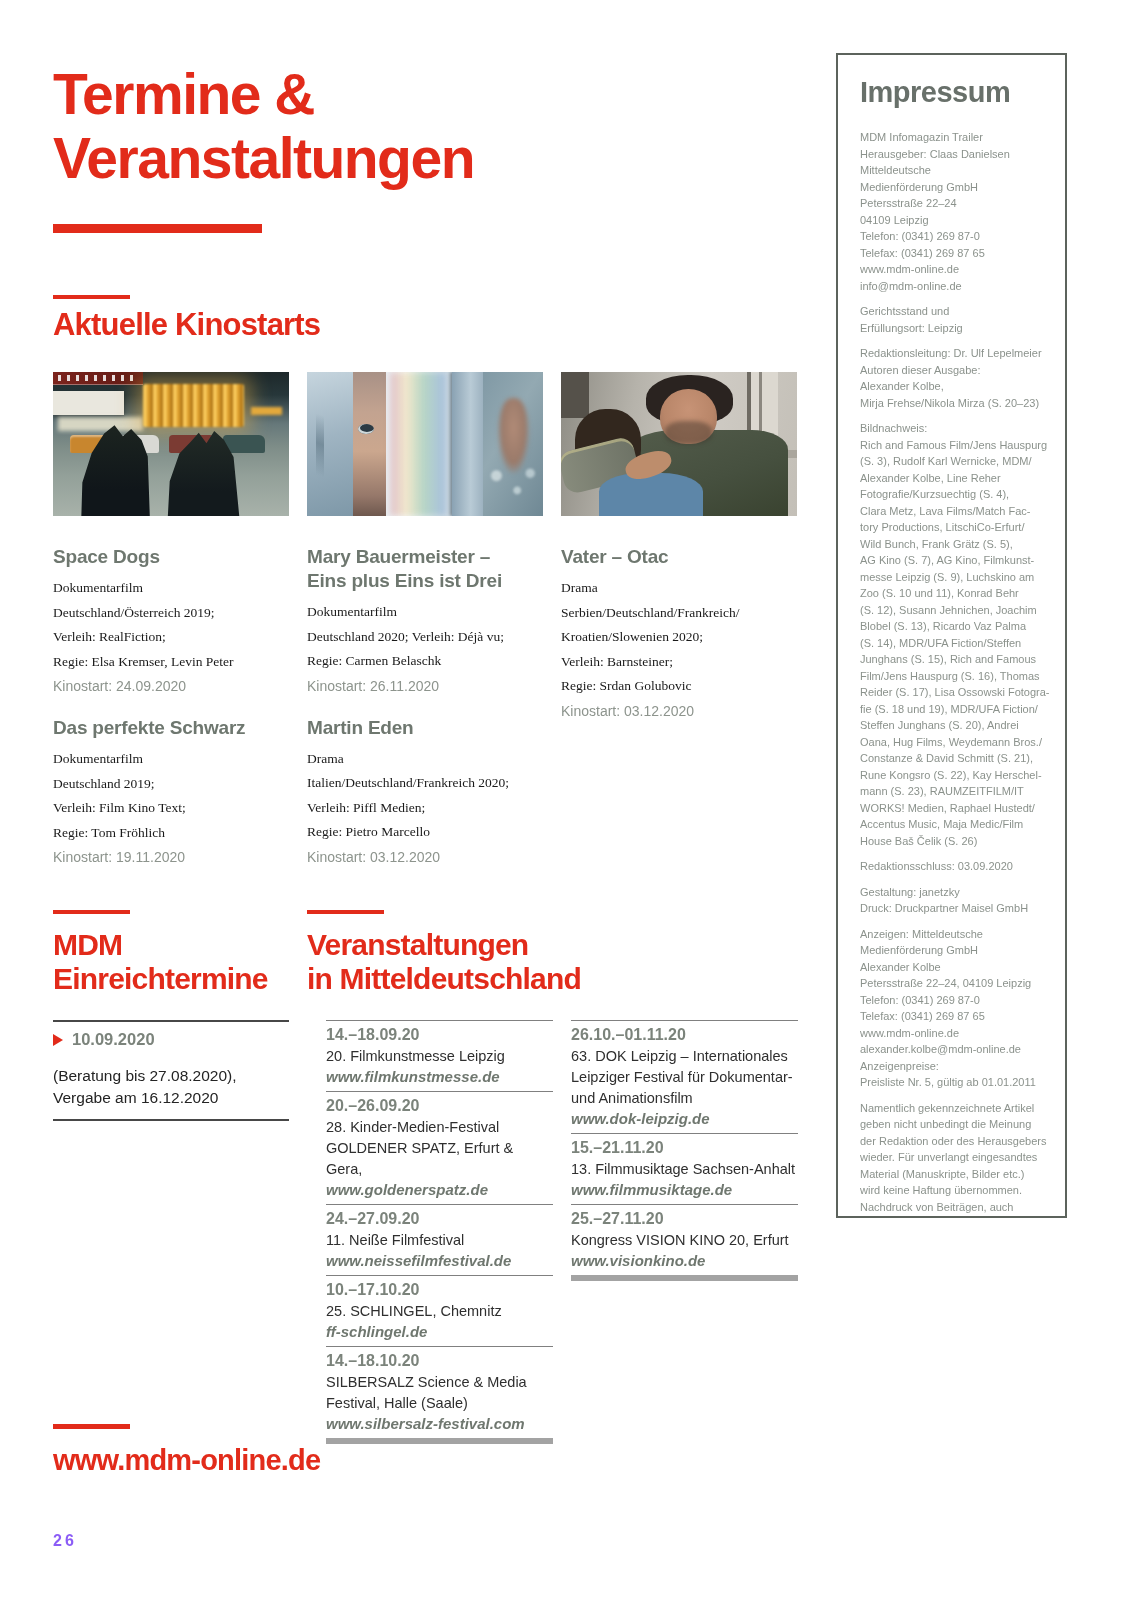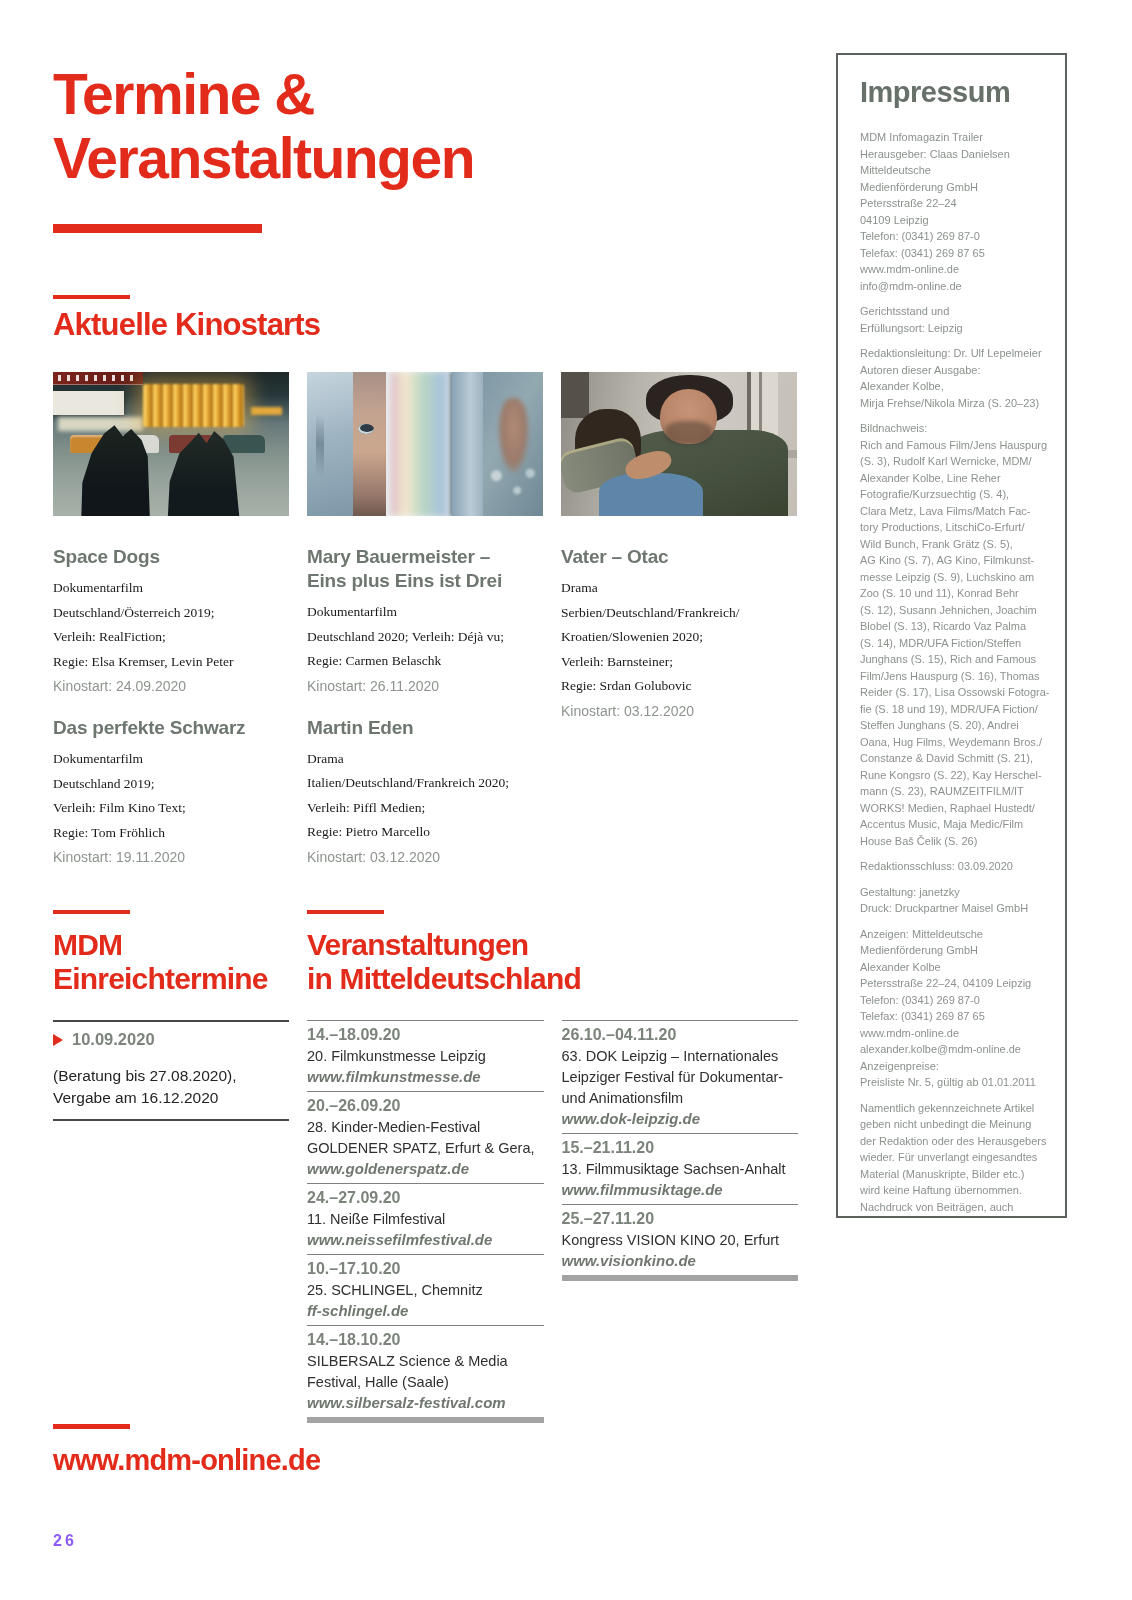--- a/index.html
+++ b/index.html
@@ -113,21 +113,21 @@
   .mdm-date-row { display:flex; align-items:center; margin-bottom:16px; }
   .tri { width:0; height:0; border-left:10px solid #e22b1a; border-top:6px solid transparent;
      border-bottom:6px solid transparent; margin-right:9px; }
   .mdm-date { font-size:16.5px; font-weight:700; color:#7b837b; }
   .mdm-details { font-size:15.5px; line-height:22px; color:#242424; white-space:pre-line; }
 
   
   #veranstaltungen-section { position:absolute; left:307px; top:910px; width:491px; }
   #ver-dash { position:static; margin-bottom:14px; }
   #ver-heading { position:static; margin-bottom:24px; }
-  .event-cols { display:flex; gap:18px; }
+  .event-cols { display:flex; gap:18px;margin-left:19px; }
   .event-col { width:237px; }
   .event { border-top:1px solid #808080; padding:4px 0 4px; }
   .event-col .event:last-child { border-bottom:6px solid #a3a3a3; }
   .event-date { font-size:16px; line-height:20px; font-weight:700; color:#7b837b; margin-bottom:1px; }
   .event-name { font-size:14.5px; line-height:21px; color:#2f2f2f; white-space:pre-line; }
   .event-url { font-size:15px; line-height:20px; font-weight:700; font-style:italic; color:#6f776f; }
 
   
   #footer-dash { left:53px; top:1424px; height:5px; }
   #footer-url { position:absolute; left:53px; top:1444px; font-size:29px; font-weight:700;
@@ -287,21 +287,21 @@
       <div class="event">
         <div class="event-date">14.–18.10.20</div>
         <div class="event-name">SILBERSALZ Science &amp; Media
 Festival, Halle (Saale)</div>
         <div class="event-url">www.silbersalz-festival.com</div>
       </div>
     </div>
 
     <div class="event-col">
       <div class="event">
-        <div class="event-date">26.10.–04.11.20</div>
+        <div class="event-date">26.10.–01.11.20</div>
         <div class="event-name">63. DOK Leipzig – Internationales
 Leipziger Festival für Dokumentar-
 und Animationsfilm</div>
         <div class="event-url">www.dok-leipzig.de</div>
       </div>
       <div class="event">
         <div class="event-date">15.–21.11.20</div>
         <div class="event-name">13. Filmmusiktage Sachsen-Anhalt</div>
         <div class="event-url">www.filmmusiktage.de</div>
       </div>

